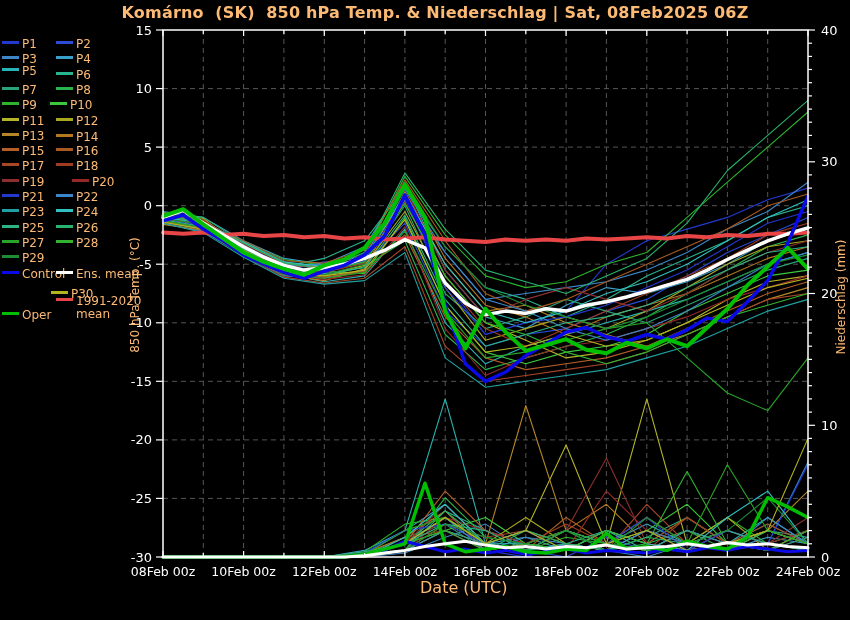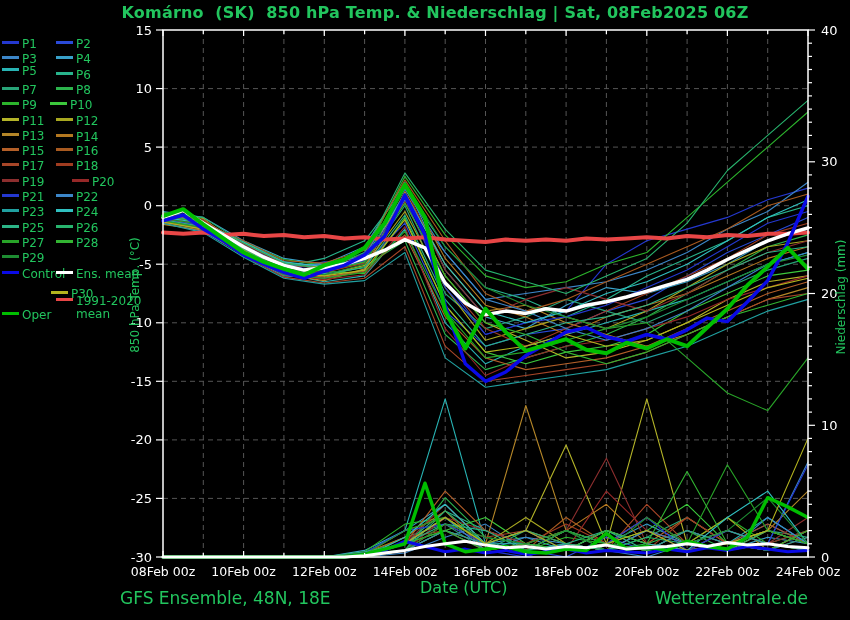--- a/index.html
+++ b/index.html
@@ -1,18 +1,18 @@
 <!DOCTYPE html>
 <html><head>
 <meta charset="utf-8">
 <style>
   html,body{margin:0;padding:0;background:#000;}
   #stage{
     position:relative;width:850px;height:620px;background:#000;overflow:hidden;
-    font-family:"DejaVu Sans","Liberation Sans",sans-serif;color:#22c55e;
+    font-family:"DejaVu Sans","Liberation Sans",sans-serif;color:#fdba74;
   }
   #title{
     position:absolute;top:3px;left:0;width:870px;text-align:center;
     font-size:16px;font-weight:bold;letter-spacing:0.2px;white-space:pre;
   }
   #legend{position:absolute;left:2px;top:30px;width:150px;font-size:12px;}
   .lg-item{position:absolute;height:14px;line-height:14px;white-space:nowrap;}
   .lg-dash{display:inline-block;width:17px;height:3px;vertical-align:middle;margin-right:3px;margin-top:-2px;}
   .lg-label{vertical-align:middle;}
   .axis-title{position:absolute;font-size:12px;white-space:nowrap;transform:rotate(-90deg);transform-origin:center center;}
@@ -267,15 +267,13 @@
       <text x="566.1" y="576" font-size="12.5" text-anchor="middle">18Feb 00z</text>
       <text x="646.8" y="576" font-size="12.5" text-anchor="middle">20Feb 00z</text>
       <text x="727.4" y="576" font-size="12.5" text-anchor="middle">22Feb 00z</text>
       <text x="808.0" y="576" font-size="12.5" text-anchor="middle">24Feb 00z</text>
     </svg>
 
   <div id="temp-axis-title" class="axis-title">850 hPa Temp. (°C)</div>
   <div id="precip-axis-title" class="axis-title">Niederschlag (mm)</div>
   <div id="date-axis-title">Date (UTC)</div>
 
-  <div id="footer-left">GFS Ensemble, 48N, 18E</div>
-  <div id="footer-right">Wetterzentrale.de</div>
 </div>
 
 </body></html>

